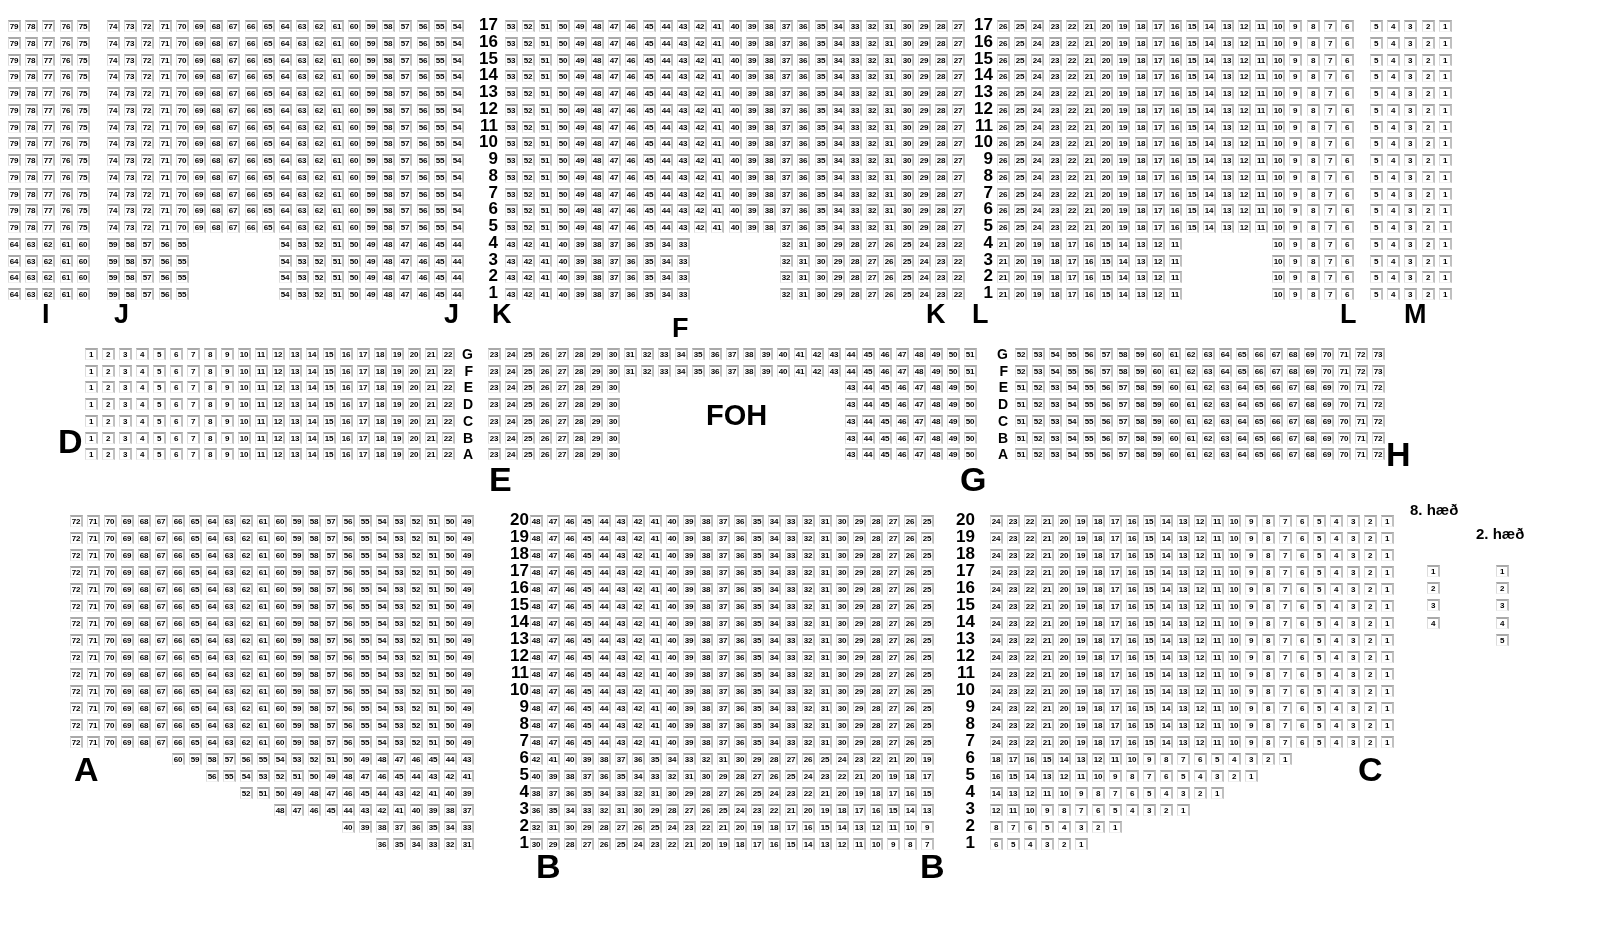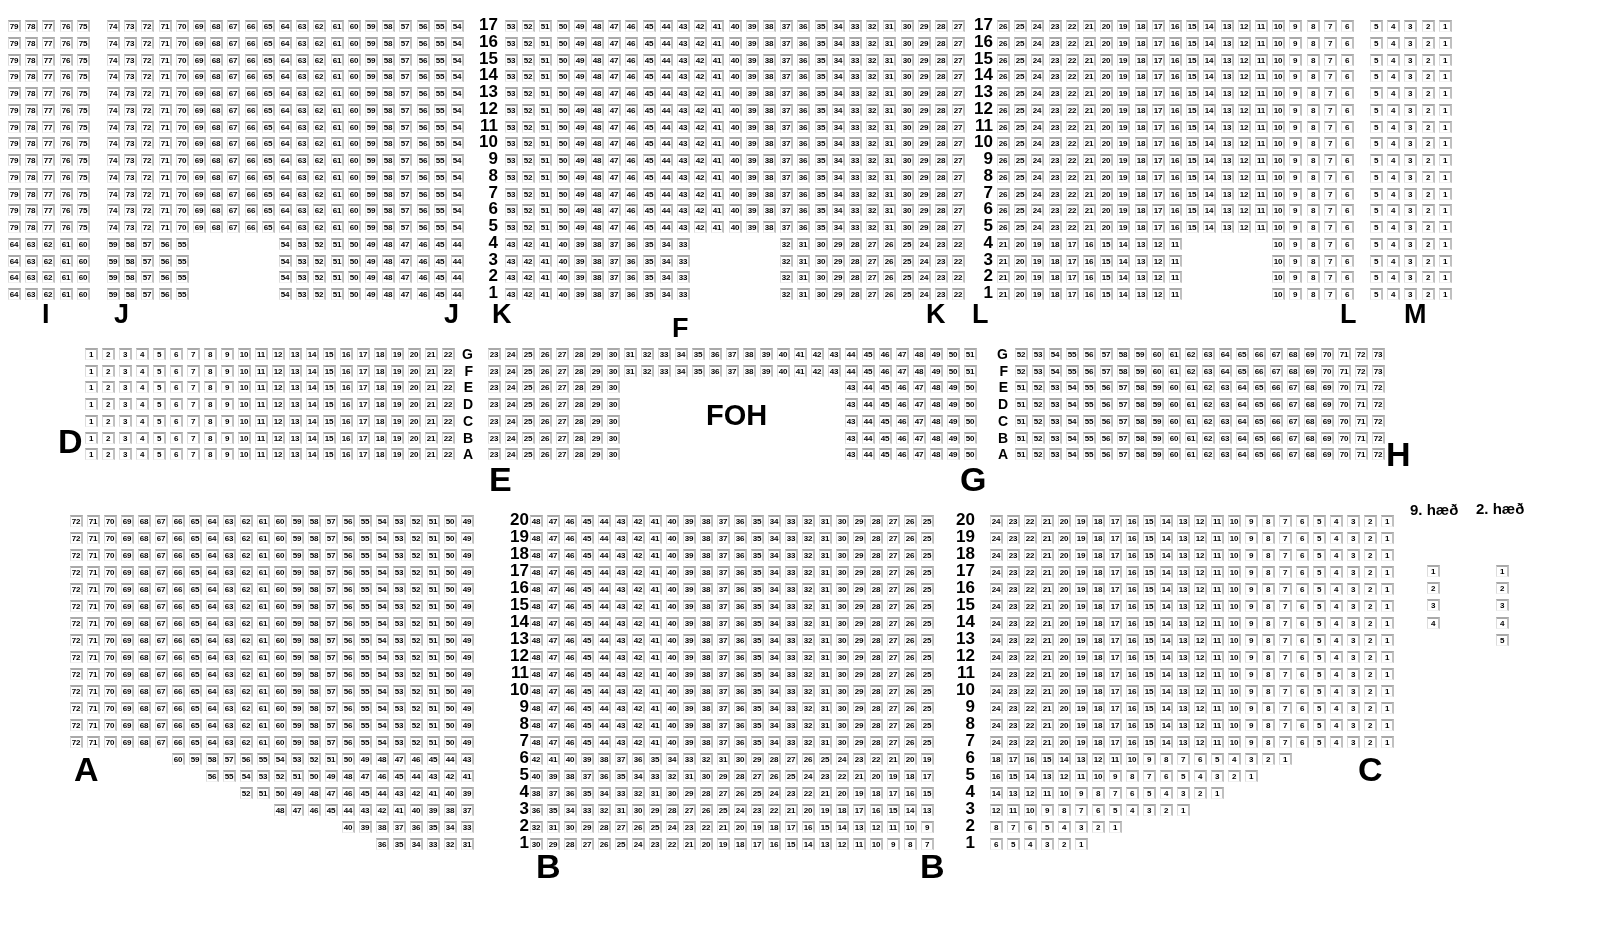--- a/index.html
+++ b/index.html
@@ -13,22 +13,22 @@
           line-height:16px;color:#000;}
   .rowalpha{position:absolute;width:14px;text-align:right;font-weight:bold;font-size:14px;
             line-height:14px;color:#000;}
   .seclabel{position:absolute;font-weight:bold;color:#000;line-height:1;white-space:nowrap;}
   .legend{position:absolute;font-weight:bold;font-size:15px;color:#000;white-space:nowrap;}
 </style>
 </head>
 <body>
 
 <div id="stage">
-  <div class="legend" style="left:1410px;top:501px">9. hæð</div>
-  <div class="legend" style="left:1476px;top:500px">2. hæð</div>
+  <div class="legend" style="left:1410px;top:501px">8. hæð</div>
+  <div class="legend" style="left:1476px;top:525px">2. hæð</div>
 <div class="seat" style="left: 8px; top: 20px;">79</div>
     <div class="seat" style="left: 25px; top: 20px;">78</div>
     <div class="seat" style="left: 42px; top: 20px;">77</div>
     <div class="seat" style="left: 60px; top: 20px;">76</div>
     <div class="seat" style="left: 77px; top: 20px;">75</div>
     <div class="seat" style="left: 8px; top: 37px;">79</div>
     <div class="seat" style="left: 25px; top: 37px;">78</div>
     <div class="seat" style="left: 42px; top: 37px;">77</div>
     <div class="seat" style="left: 60px; top: 37px;">76</div>
     <div class="seat" style="left: 77px; top: 37px;">75</div>

